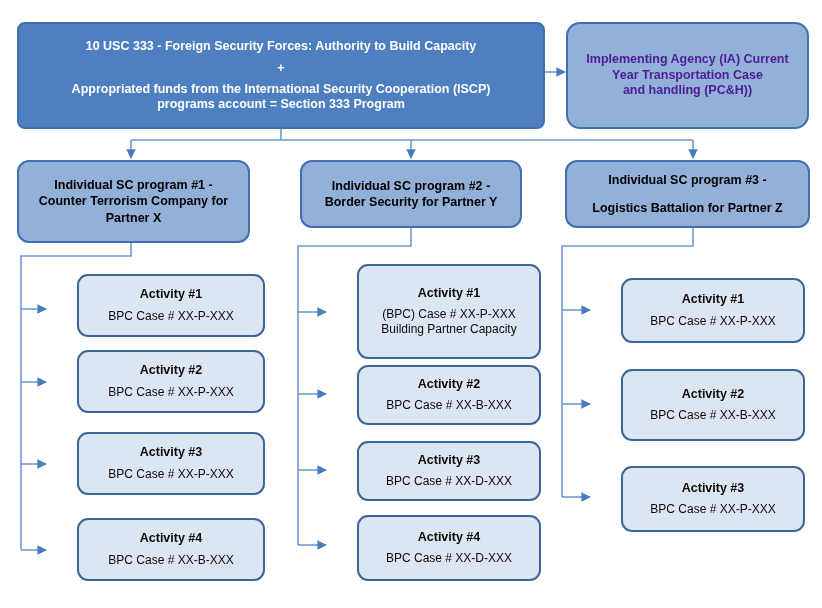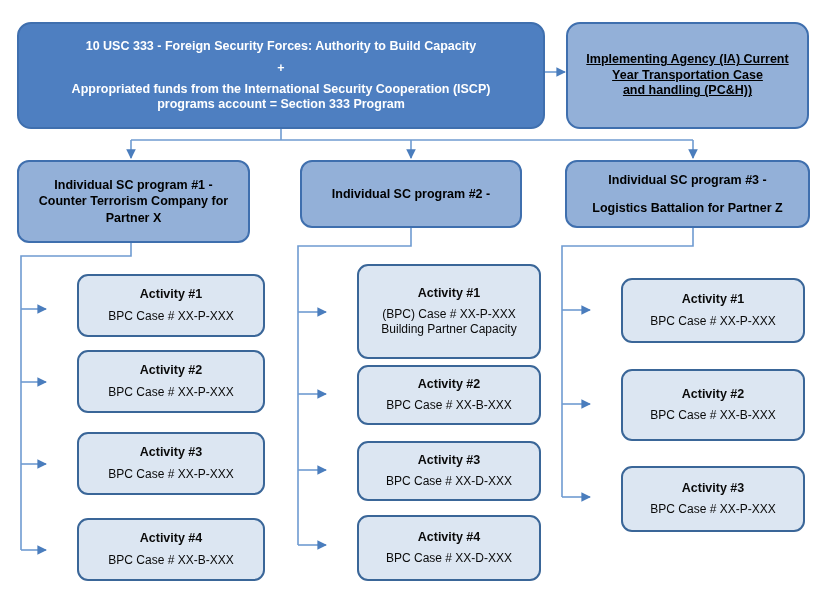--- a/index.html
+++ b/index.html
@@ -30,42 +30,41 @@
     flex-direction: column;
     align-items: center;
     justify-content: center;
     text-align: center;
     z-index: 2;
   }
   
   .node.root {
     background: #4e7fc1;
     border: 2px solid #3f6fae;
-    border-radius: 14px;
+    border-radius: 8px;
     color: #ffffff;
     font-weight: bold;
     font-size: 12.5px;
     line-height: 1.18;
     padding: 6px 12px;
   }
   .node.root .line { display: block; }
   .node.root .plus { margin: 7px 0 6px 0; font-size: 12.5px; }
   .node.root .l3 { margin-bottom: 1px; }
 
   
   .node.agency {
     background: #93b0d8;
     border: 2px solid #3f6fae;
     border-radius: 14px;
-    color: #000000;
+    color: #4c1d95;
     font-weight: bold;
     font-size: 12.5px;
     line-height: 1.24;
     padding: 6px 8px;
-    text-decoration: underline;
   }
   .node.agency .gap { margin-top: 7px; }
 
   
   .node.program {
     background: #93b0d8;
     border: 2px solid #3f6fae;
     border-radius: 12px;
     color: #000000;
     font-weight: bold;
@@ -151,20 +150,21 @@
   </div>
 
   <div class="node program" style="left:17px; top:160px; width:233px; height:83px;">
     <span class="line">Individual SC program #1 -</span>
     <span class="line">Counter Terrorism Company for</span>
     <span class="line">Partner X</span>
   </div>
 
   <div class="node program" style="left:300px; top:160px; width:222px; height:68px;">
     <span class="line">Individual SC program #2 -</span>
+    <span class="line">Border Security for Partner Y</span>
   </div>
 
   <div class="node program" style="left:565px; top:160px; width:245px; height:68px;gap:12px;">
     <span class="line">Individual SC program #3 -</span>
     <span class="line">Logistics Battalion for Partner Z</span>
   </div>
 
   <div class="node activity" style="left:53px; top:274px; width:188px; height:63px;">
     <span class="title">Activity #1</span>
     <span class="case">

